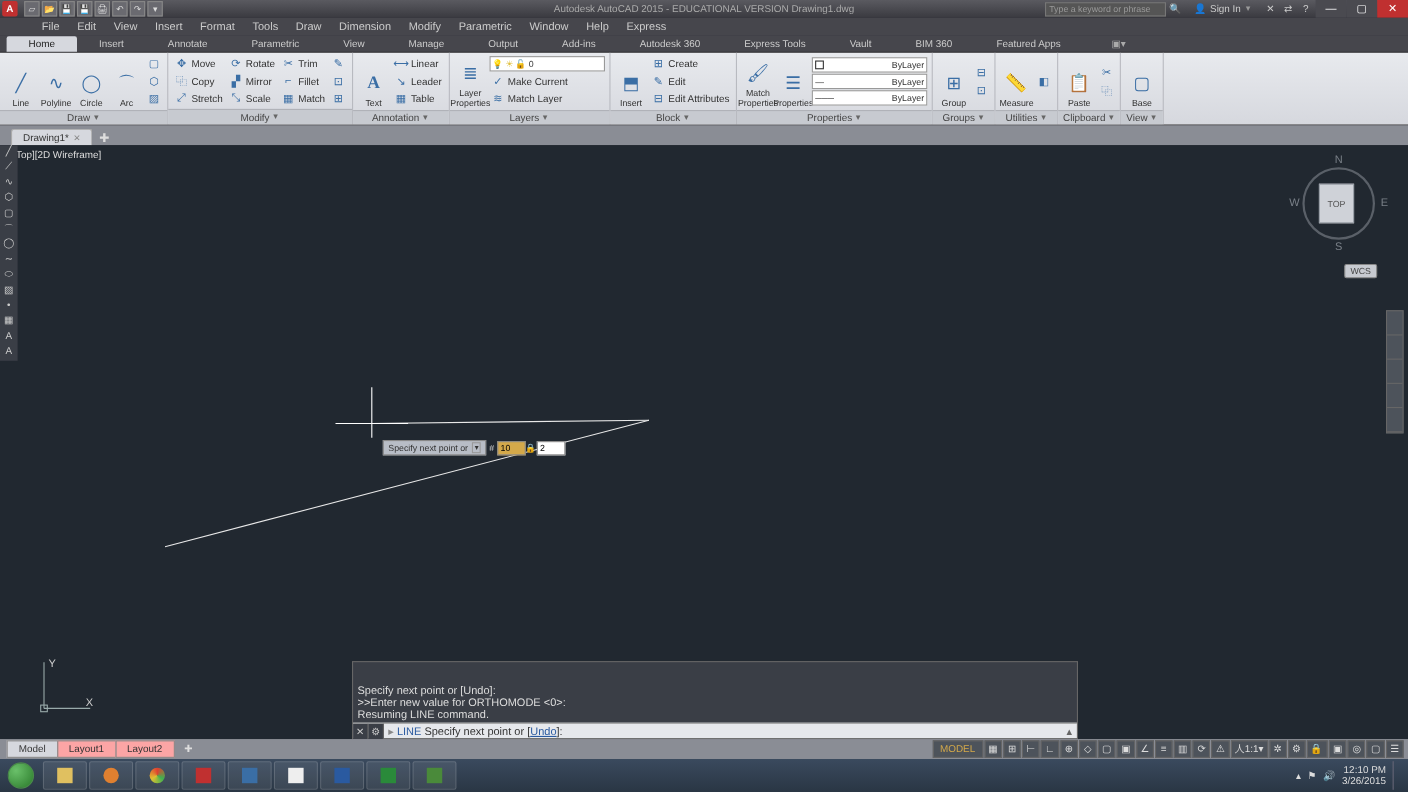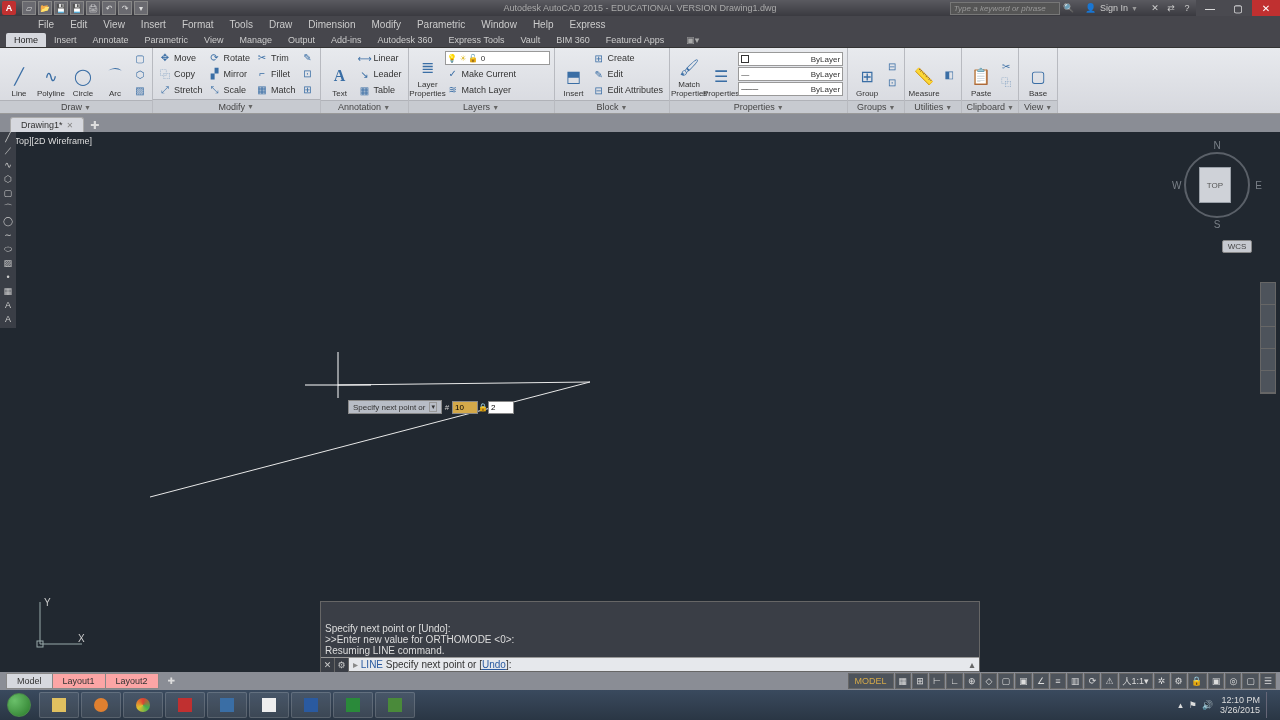--- a/index.html
+++ b/index.html
@@ -5,35 +5,35 @@
 * { margin: 0; padding: 0; box-sizing: border-box; font-family: "Segoe UI", Tahoma, sans-serif; }
 body { width: 1280px; height: 720px; overflow: hidden; background: #2a2a35; position: relative; }
 
 
 .titlebar { height: 16px; background: linear-gradient(#5a5a60,#3a3a40); display: flex; align-items: center; font-size: 9px; color: #ddd; position: relative; }
 .titlebar .app-icon { width: 14px; height: 14px; background: #c03030; margin: 0 2px; border-radius: 2px; display:inline-flex;align-items:center;justify-content:center;color:#fff;font-weight:bold;font-size:9px;}
 .qat { display: flex; gap: 2px; margin-left: 4px; }
 .qat .qbtn { width: 14px; height: 14px; background: #6a6a70; border: 1px solid #888; font-size: 8px; display:flex;align-items:center;justify-content:center;color:#ddd;}
 .titlebar .title { position:absolute; left:50%; transform:translateX(-50%); color:#aaa; font-size:9px;}
 .titlebar .right { margin-left:auto; display:flex; align-items:center; gap:2px;}
-.search-box { width:110px; height:13px; background:#555; border:1px solid #777; font-size:8px; font-style:italic; color:#999; padding:0 3px; display:flex;align-items:center;}
+.search-box { width:110px; height:13px; background:#555; border:1px solid #777; font-size:8px; color:#999; padding:0 3px; display:flex;align-items:center;}
 .signin { display:flex; align-items:center; gap:3px; margin:0 8px; font-size:9px; color:#ccc;}
 .signin .arrow{font-size:7px;color:#999;}
 .wincontrols { display:flex; }
 .wincontrols div { width:28px; height:16px; display:flex; align-items:center; justify-content:center; font-size:10px; color:#fff;}
 .wincontrols .min{background:#4a4a50;} .wincontrols .max{background:#4a4a50;} .wincontrols .close{background:#c03030;}
 .hbtn{width:14px;height:14px;color:#ccc;font-size:9px;display:flex;align-items:center;justify-content:center;}
 
 
 .menubar { height: 16px; background: #46464c; display:flex; align-items:center; padding-left:30px; gap:0; font-size:10px; color:#ccc;}
 .menubar span { padding: 0 8px; }
 
 
 .ribtabs { height: 16px; background:#46464c; border-bottom:1px solid #333; display:flex; align-items:flex-end; font-size:9px; color:#ccc; padding-left:6px;}
-.ribtabs span { padding: 2px 8px; }
+.ribtabs span { padding: 2px 20px; }
 .ribtabs span.active { background:#d6d8de; color:#222; border-radius:2px 2px 0 0;}
 .ribtabs .gear { margin-left:6px; color:#aaa;}
 
 
 .ribbon { height: 66px; background: linear-gradient(#e8eaee,#d6d8de); border-bottom:1px solid #999; display:flex; font-size:9px; color:#333;}
 .panel { border-right:1px solid #b8bac0; display:flex; flex-direction:column; }
 .panel-body { flex:1; display:flex; align-items:center; padding:2px 4px; gap:2px;}
 .panel-title { height:14px; background:#c7cad0; border-top:1px solid #b0b2b8; font-size:9px; display:flex; align-items:center; justify-content:center; color:#444; gap:2px;}
 .panel-title .dd{font-size:7px;color:#666;}
 .bigbtn { display:flex; flex-direction:column; align-items:center; justify-content:flex-end; width:30px; height:48px; font-size:8px; gap:2px;}

